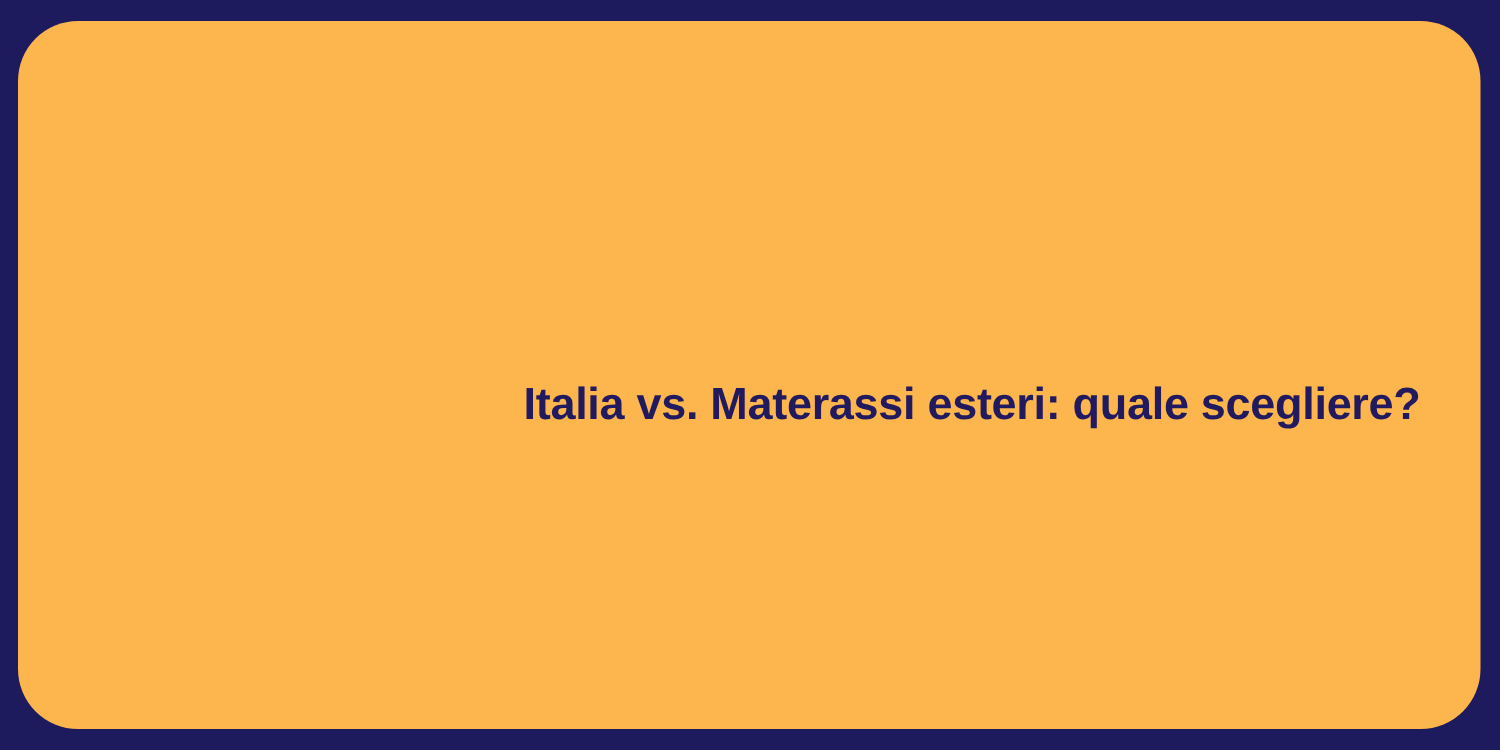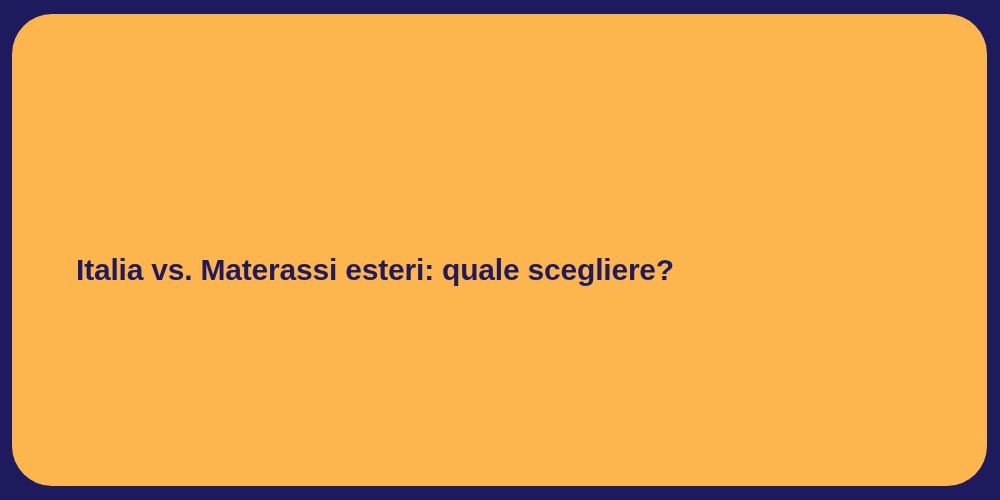--- a/index.html
+++ b/index.html
@@ -31,23 +31,23 @@
     border-radius: 40px;
     display: flex;
     align-items: center;
     justify-content: center;
     overflow: hidden;
   }
 
   .card-inner {
     display: flex;
     align-items: center;
-    justify-content: flex-start;
+    justify-content: flex-end;
     width: 100%;
-    padding: 0 64px;
+    padding: 0 40px;
     box-sizing: border-box;
     margin-top: 40px;
   }
 
   .headline {
     margin: 0;
     color: #211A5E;
     font-family: "Liberation Sans", sans-serif;
     font-size: 30px;
     font-weight: bold;

